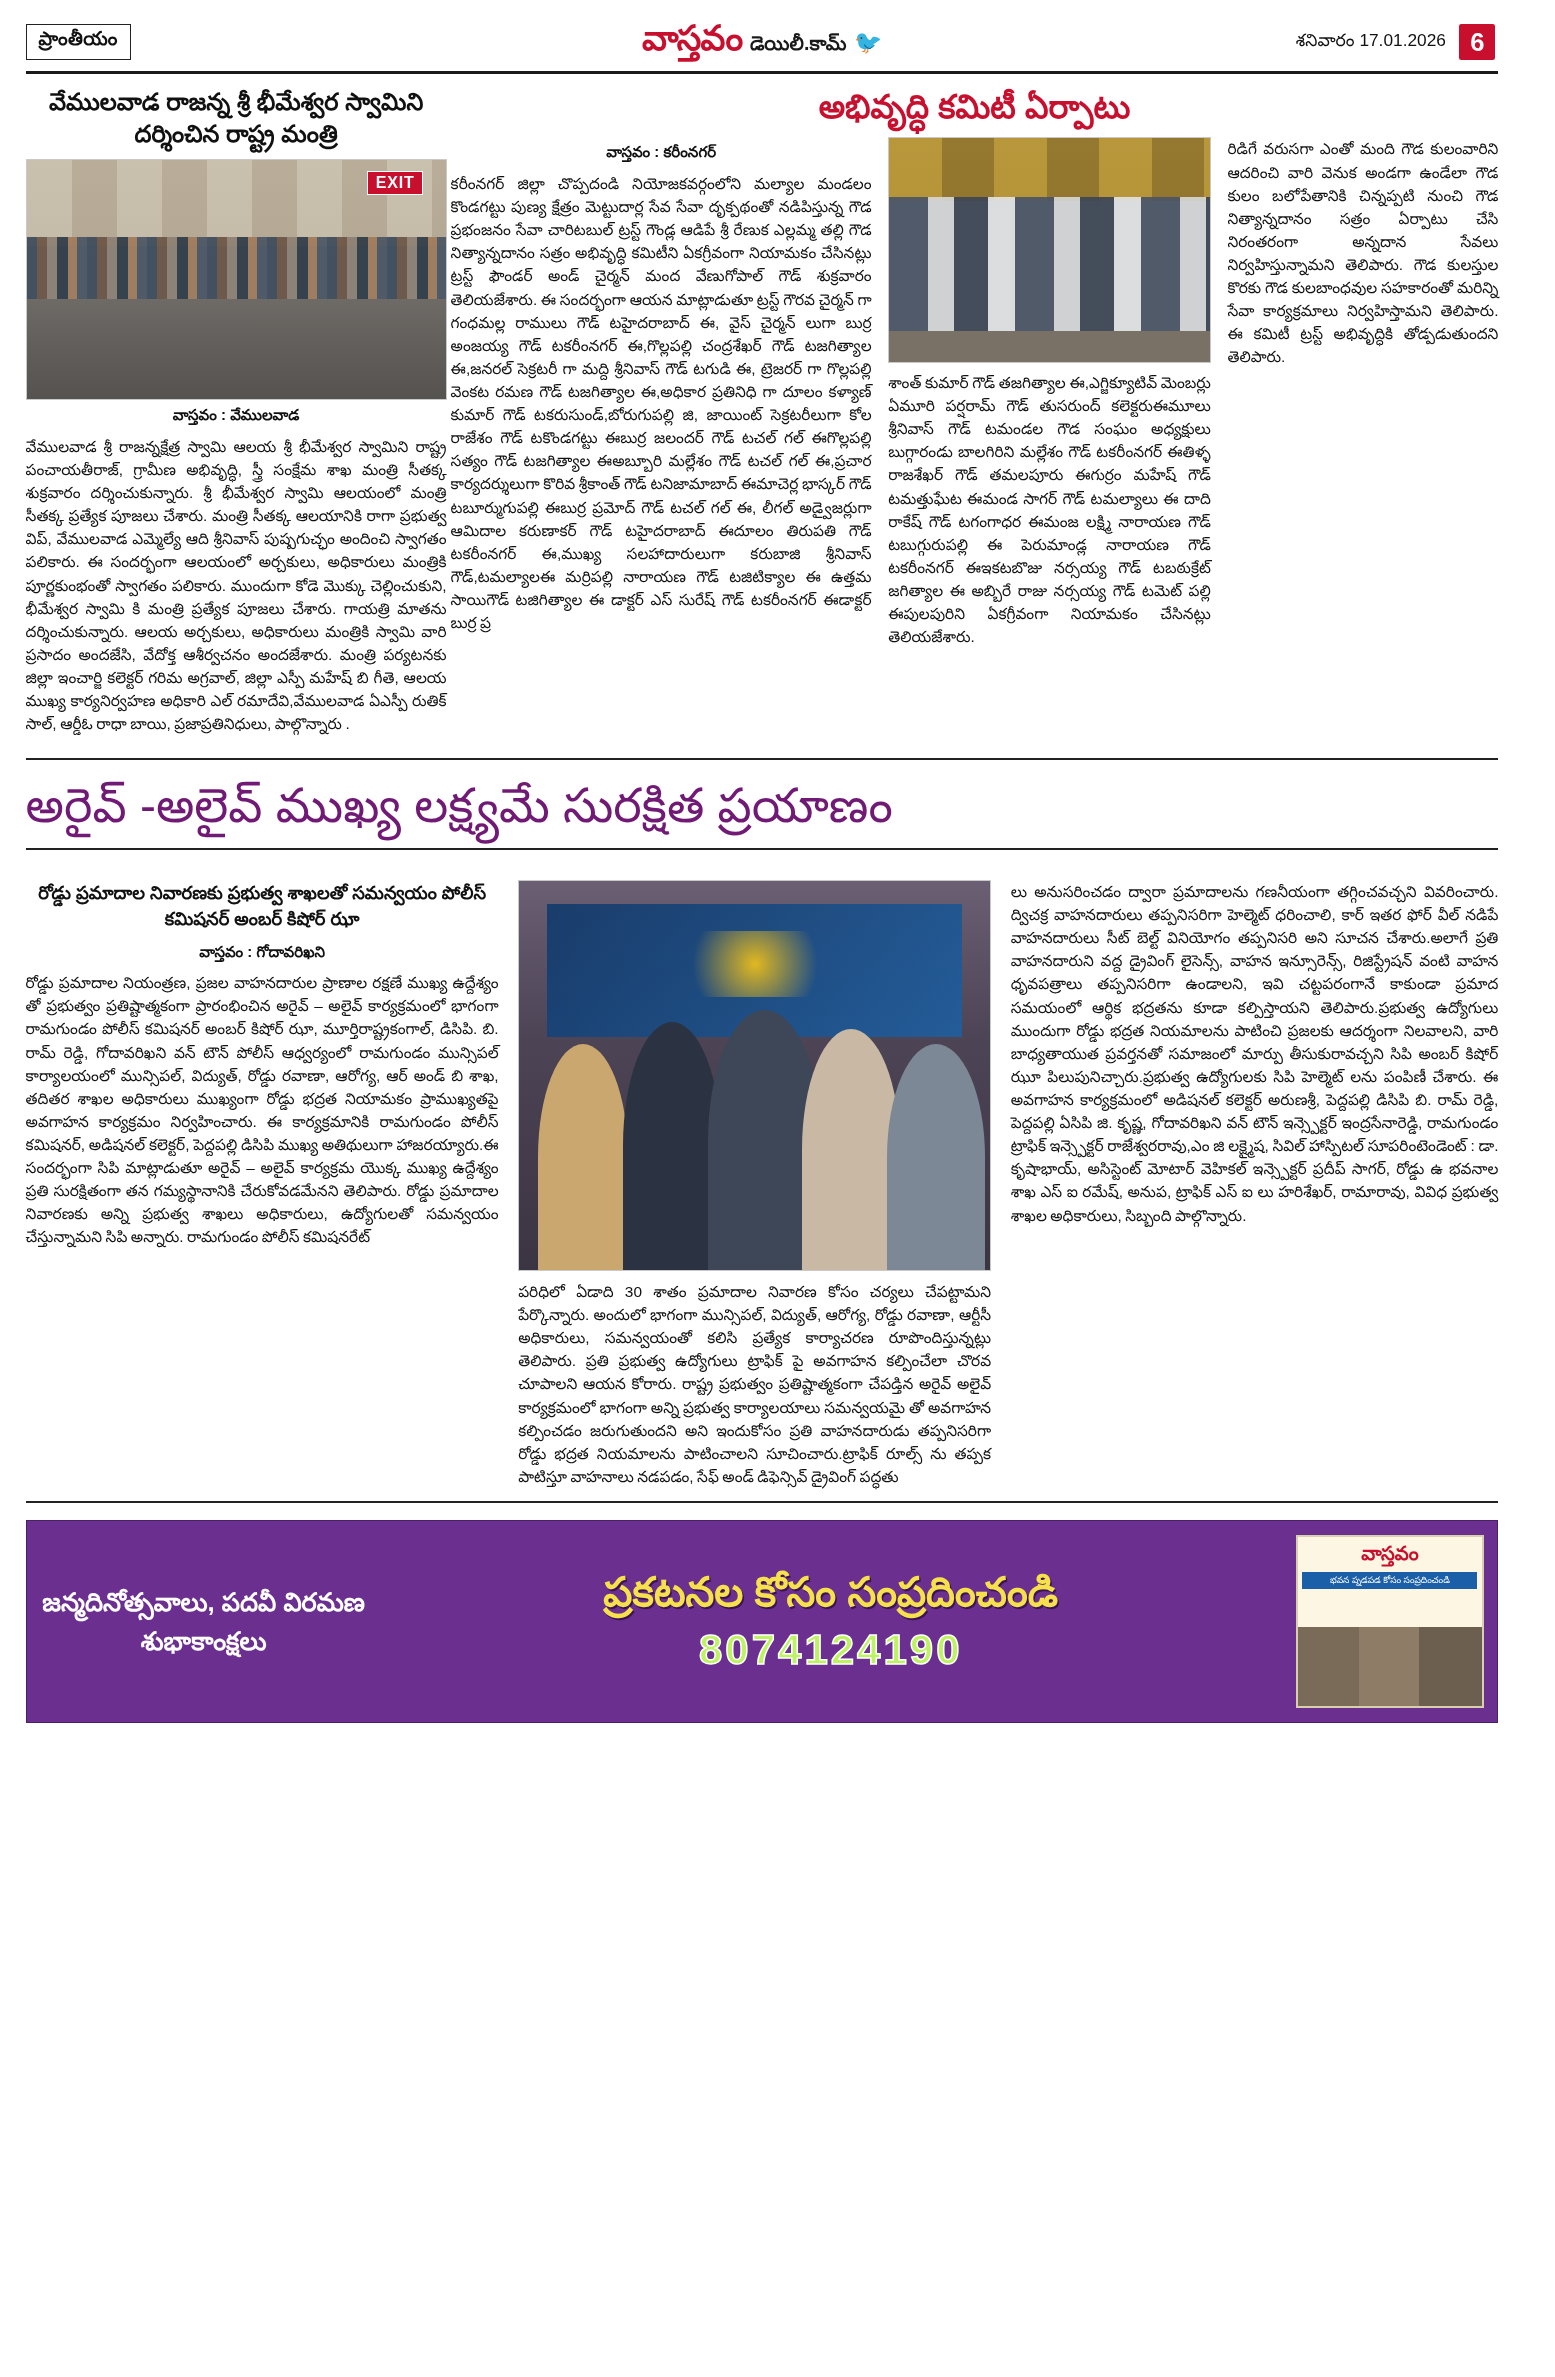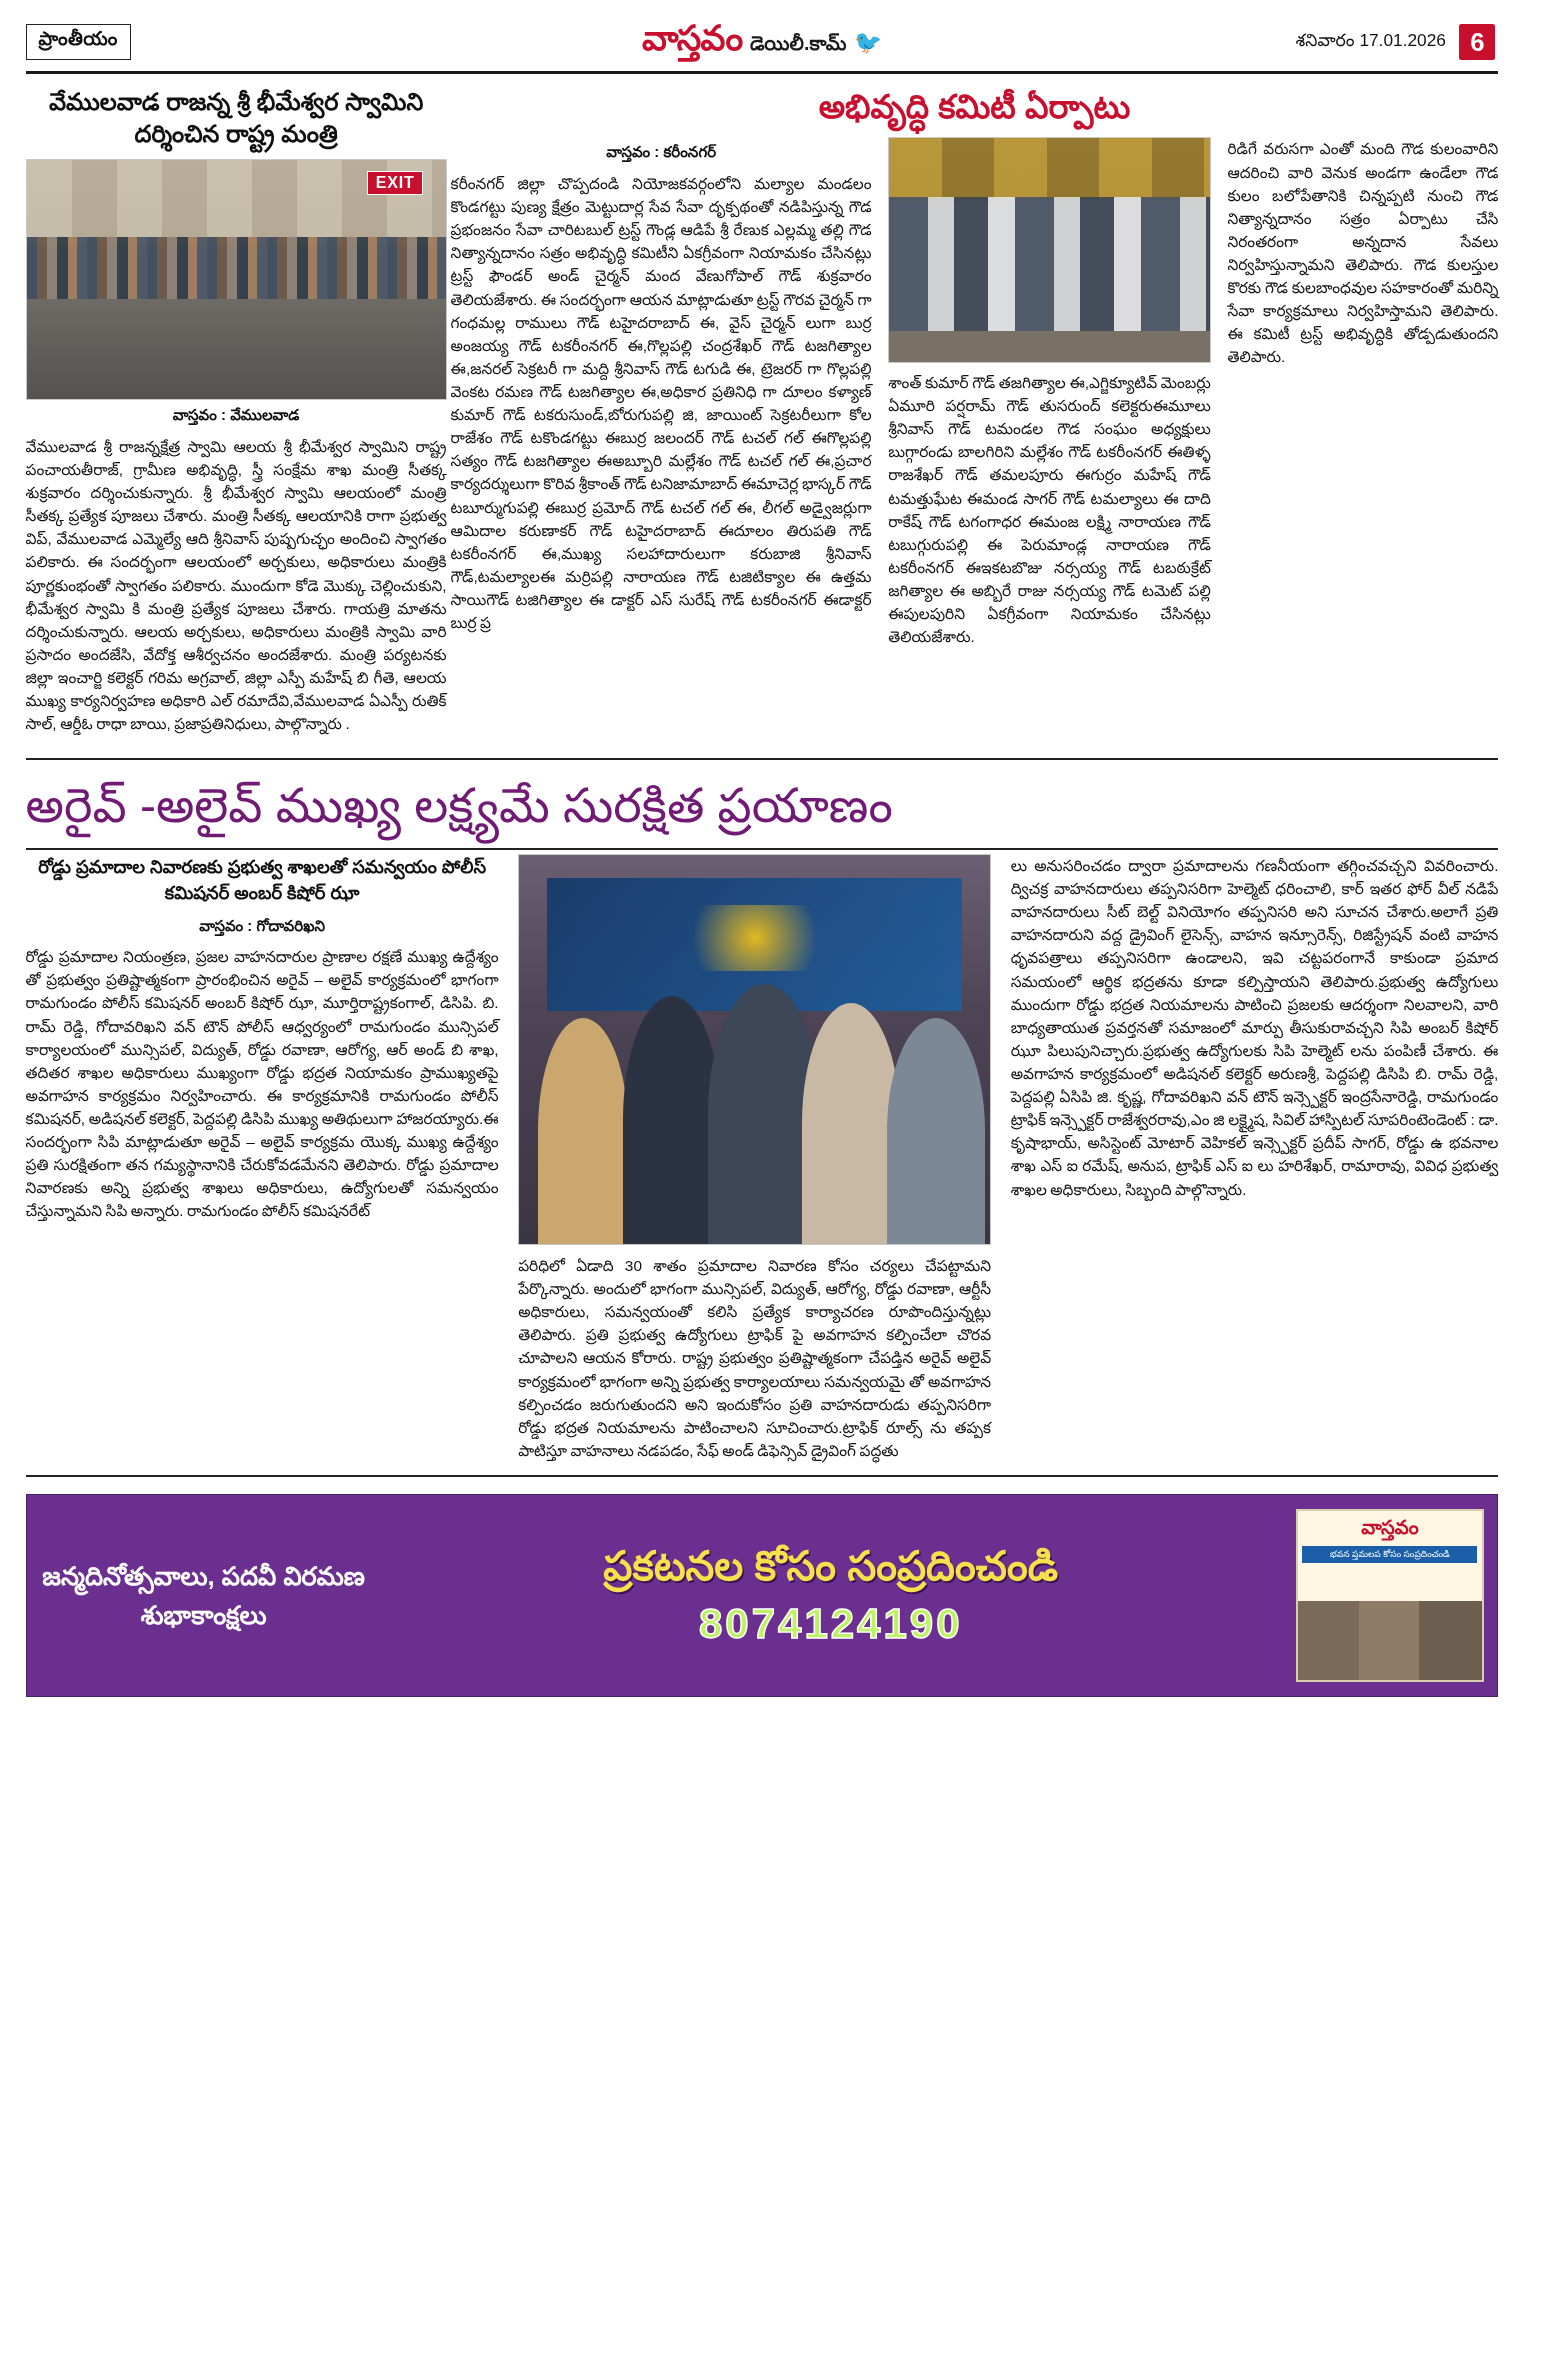--- a/index.html
+++ b/index.html
@@ -183,21 +183,21 @@
     color: #701a75;
     padding: 16.6px 0 13.5px 0;
     border-bottom: 2.3px solid #222;
     line-height: 1.2;
   }
 
   
   .mid-section {
     display: flex;
     gap: 19.6px;
-    margin-top: 4px;
+    margin-top: 30px;
     padding-bottom: 13.5px;
     border-bottom: 2.3px solid #222;
   }
   .ms-col { width: 482px; }
   .ms-col-mid { width: 482px; }
   .ms-col-right { width: 497px; }
   .subhead {
     font-size: 18px;
     font-weight: bold;
     text-align: center;
@@ -394,19 +394,19 @@
   </div>
 
   <div class="footer-ad">
     <div class="fa-left">జన్మదినోత్సవాలు, పదవీ విరమణ శుభాకాంక్షలు</div>
     <div class="fa-center">
       <div class="ad-line1">ప్రకటనల కోసం సంప్రదించండి</div>
       <div class="ad-phone">8074124190</div>
     </div>
     <div class="fa-right">
       <div class="mini-brand">వాస్తవం</div>
-      <div class="mini-strip">భవన ప్తమలప కోసం సంప్రదించండి</div>
+      <div class="mini-strip">భవన ప్నడపడ కోసం సంప్రదించండి</div>
       <div class="mini-faces"></div>
     </div>
   </div>
 
 </div>
 
 
 </body></html>

